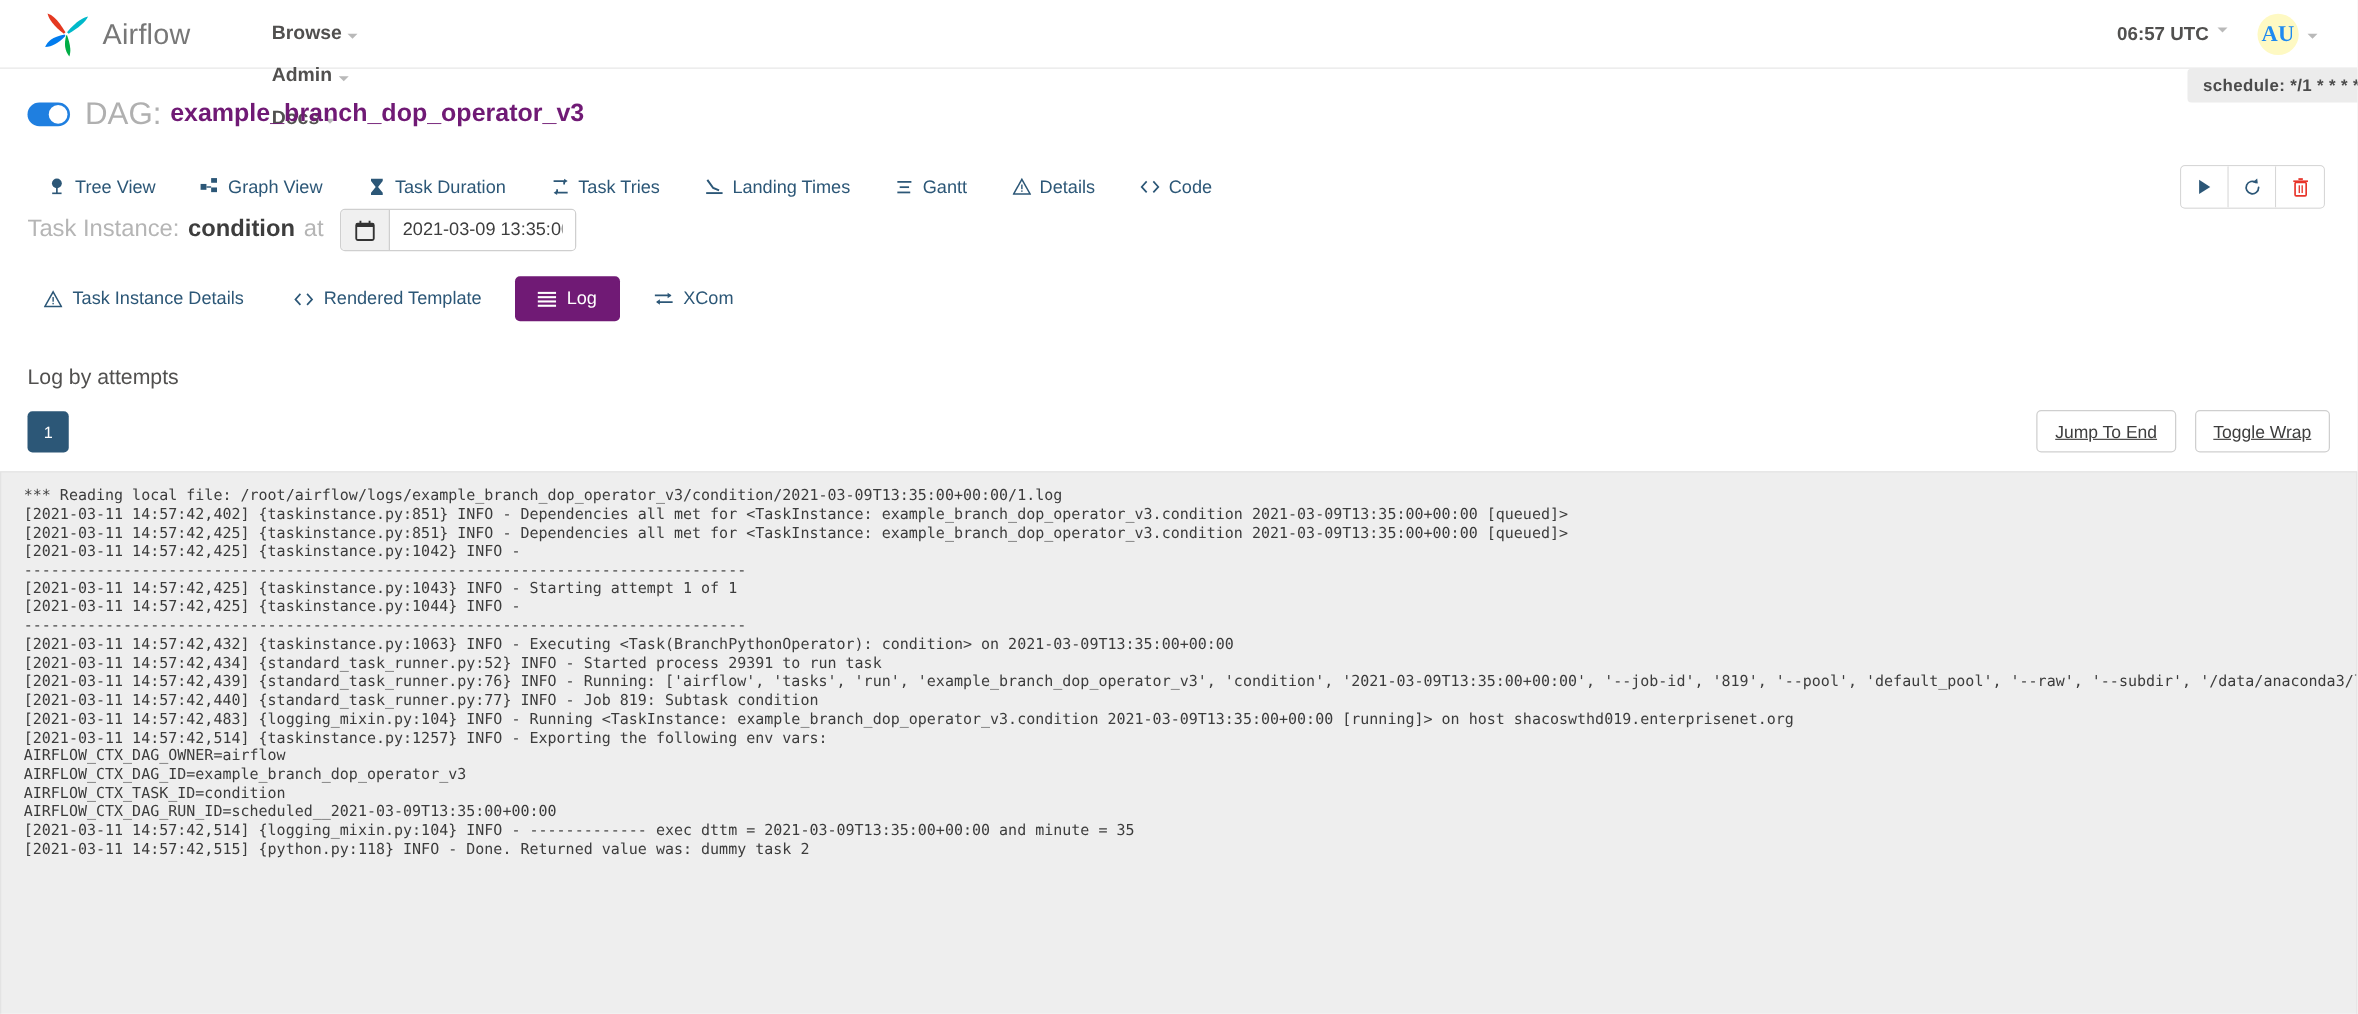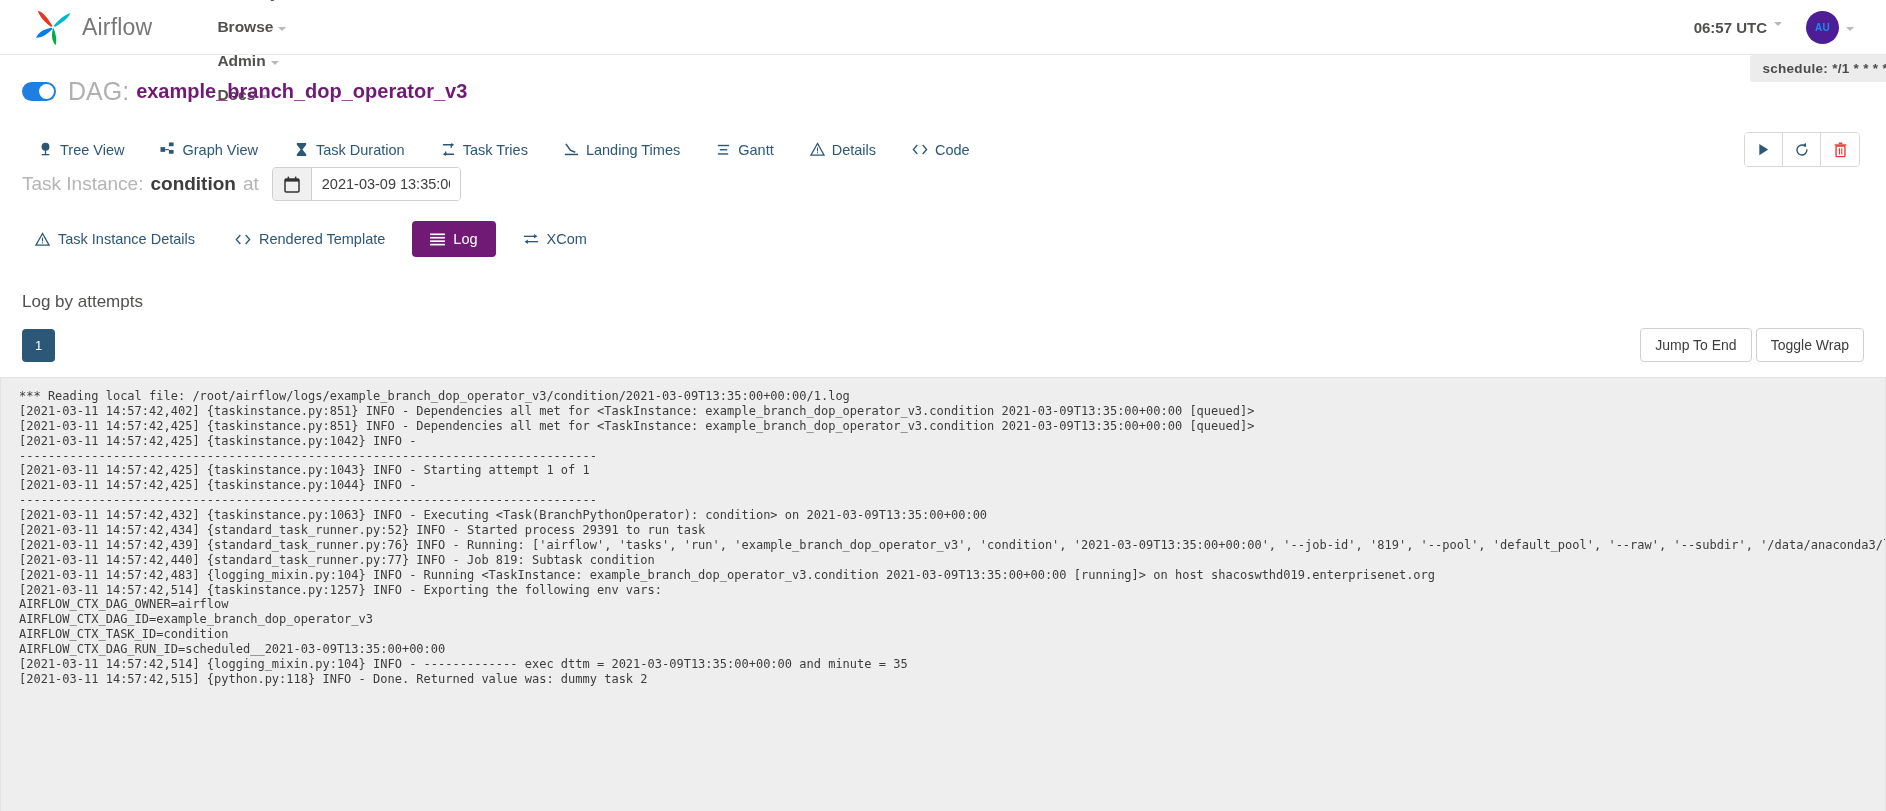--- a/index.html
+++ b/index.html
@@ -65,26 +65,27 @@
     display: flex;
     align-items: flex-start;
     gap: 7px;
     padding: 8px 14px;
     cursor: pointer;
   }
   .nav-user { display: flex; align-items: center; gap: 7px; padding: 8px 10px; cursor: pointer; }
   .avatar {
     width: 33px; height: 33px;
     border-radius: 50%;
-    background: #4c1d95;
+    background: #fef9c3;
     color: #1f8af0;
-    font-size: 10px;
+    font-size: 18px;
     font-weight: bold;
     display: flex; align-items: center; justify-content: center;
     letter-spacing: .3px;
+    font-family: Liberation Serif, serif;
   }
 
   
   .dag-header {
     padding: 22px 28px 0 22px;
     display: flex;
     align-items: center;
     position: relative;
   }
   .toggle {
@@ -248,21 +249,21 @@
     background: #2c5777;
     color: #fff;
     border: none;
     border-radius: 4px;
     font-size: 13px;
     font-family: "Liberation Sans", sans-serif;
     padding: 9px 13px;
     min-width: 33px;
     cursor: pointer;
   }
-  .log-tools { margin-left: auto; display: flex; gap: 4px; }
+  .log-tools { margin-left: auto; display: flex; gap: 15px; text-decoration: underline; }
   .log-tool-btn {
     background: #fff;
     border: 1px solid #cfcfcf;
     border-radius: 4px;
     font-size: 14px;
     font-family: "Liberation Sans", sans-serif;
     color: #3d3d3d;
     padding: 8px 14px;
     cursor: pointer;
   }

